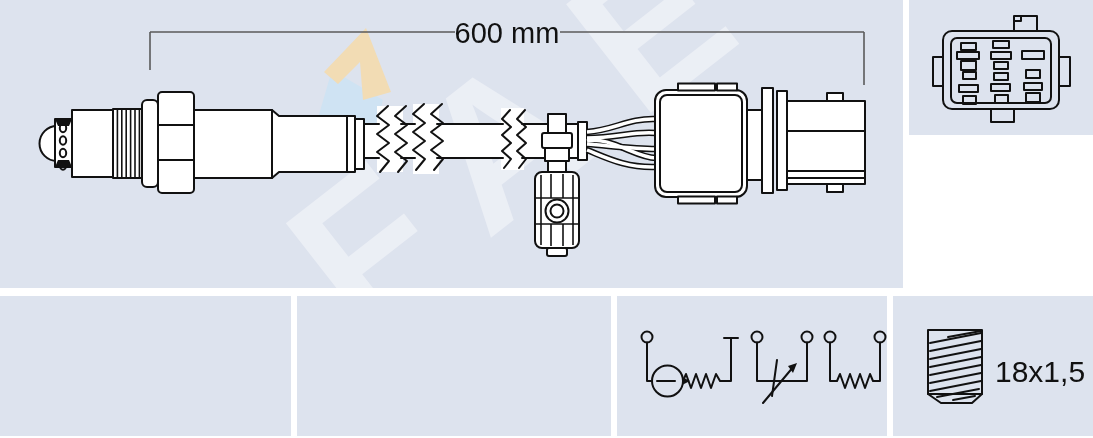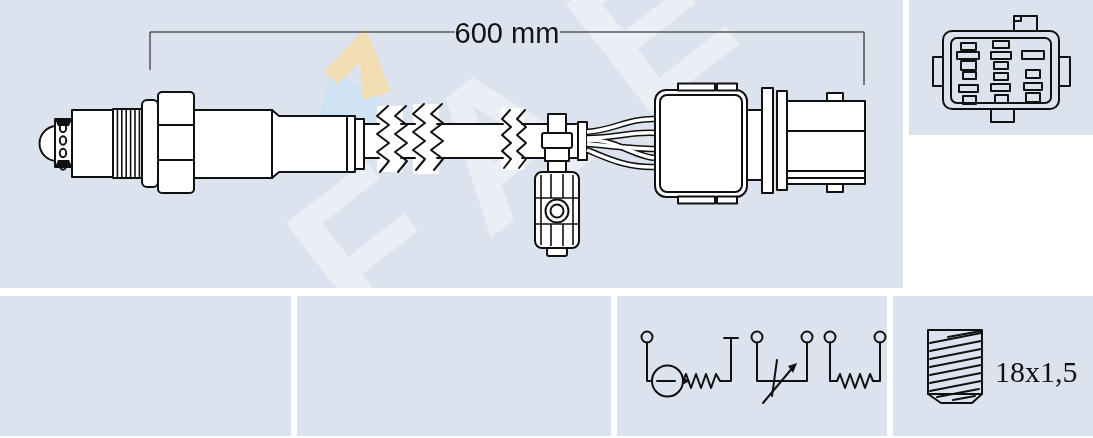--- a/index.html
+++ b/index.html
@@ -7,21 +7,21 @@
        font-family:"Liberation Sans",sans-serif;}
   .cell{position:absolute;background:#dde3ee;}
   #main-panel   {left:0;   top:0;   width:903px; height:288px;}
   #pinout-cell  {left:909px;top:0;  width:184px; height:135px;}
   #spec-badge   {left:909px;top:145px;width:177px;height:142px;background:#0f6f9d;
                  display:flex;flex-direction:column;align-items:center;justify-content:center;}
   #spec-badge .spec-line{color:#fff;font-weight:bold;font-size:29px;line-height:38px;text-align:center;}
   #cell-empty-1 {left:0;   top:296px;width:291px;height:140px;}
   #cell-empty-2 {left:297px;top:296px;width:314px;height:140px;}
   #schematic-cell{left:617px;top:296px;width:270px;height:140px;}
-  #thread-cell  {left:893px;top:296px;width:200px;height:140px;font-family:Liberation Serif, serif;}
+  #thread-cell  {left:893px;top:296px;width:200px;height:140px;}
   svg{display:block;}
   .draw{stroke:#111;stroke-width:2;fill:#fff;stroke-linejoin:round;stroke-linecap:round;}
   .ln{stroke:#111;stroke-width:2;fill:none;stroke-linejoin:round;stroke-linecap:round;}
   .thin{stroke:#111;stroke-width:1.6;fill:none;}
   .dim{stroke:#5a5a5a;stroke-width:1.6;fill:none;}
   .dimtext{font-size:29px;fill:#111;}
 </style>
 </head>
 <body>
 

